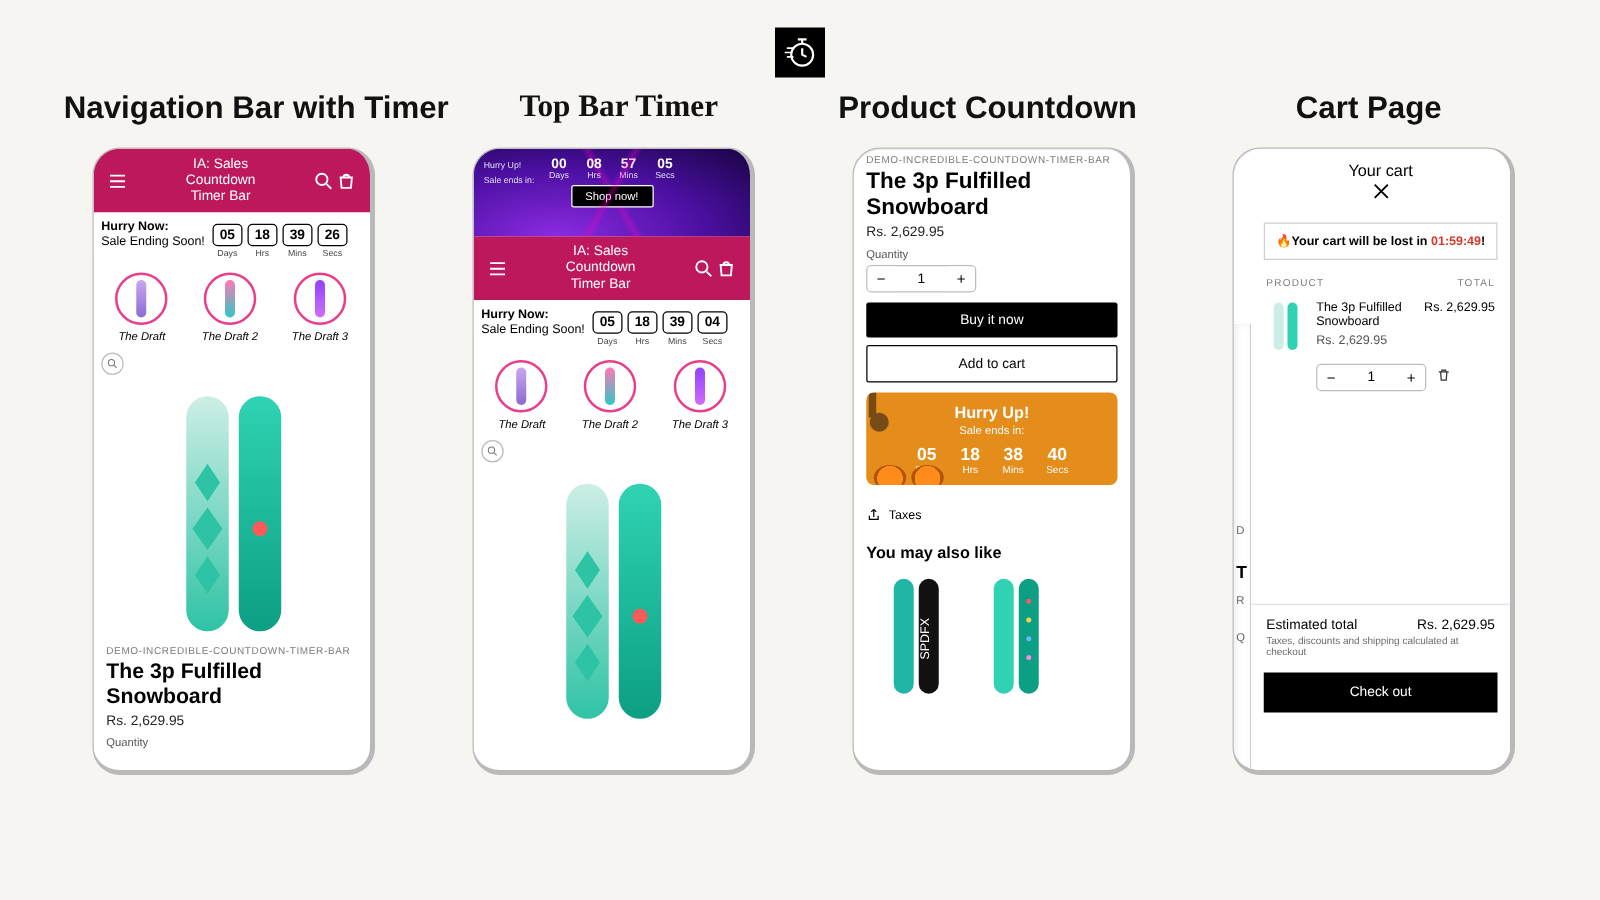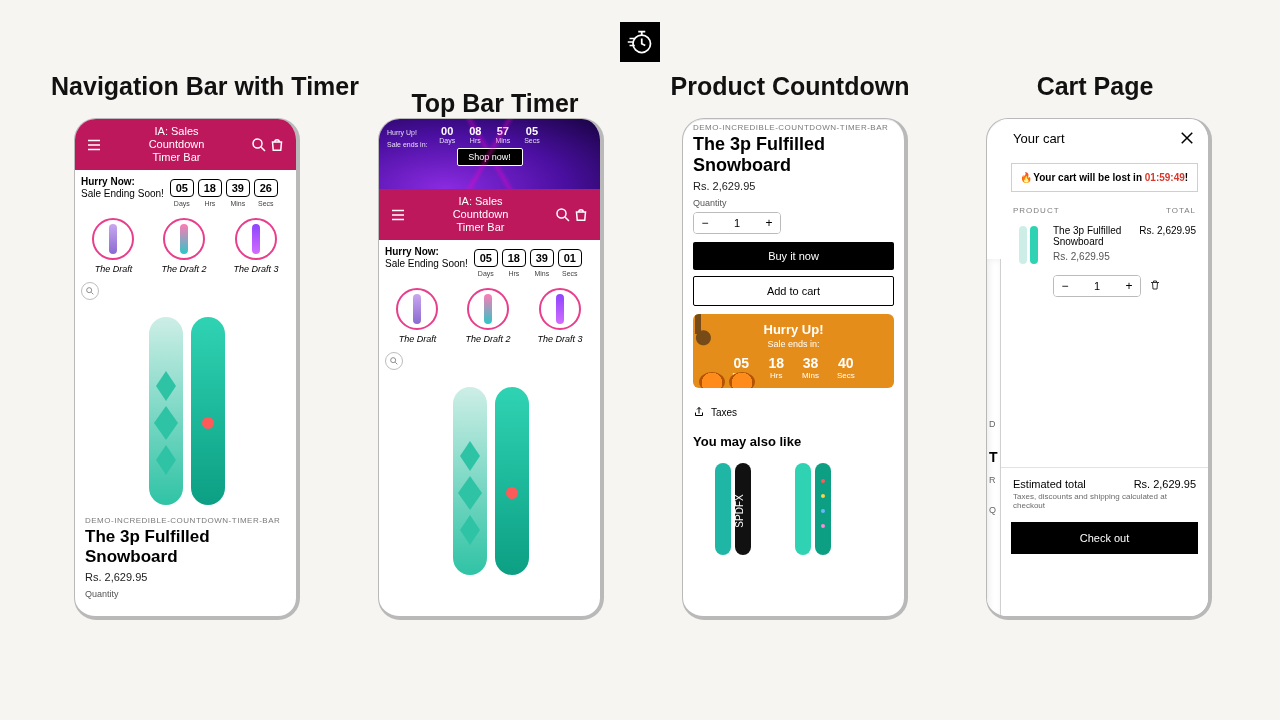--- a/index.html
+++ b/index.html
@@ -7,21 +7,21 @@
   body { margin:0; background:var(--bg); width:1280px; height:720px; overflow:hidden; }
   .stage { position:relative; width:1280px; height:604px; }
 
   
   .logo { position:absolute; left:620px; top:22px; width:40px; height:40px; background:#000; display:flex; align-items:center; justify-content:center; }
   .logo svg { width:28px; height:28px; }
 
   
   .heading { position:absolute; font-weight:800; color:var(--ink); font-size:25px; text-align:center; }
   #h1 { left:40px;  top:72px; width:330px; }
-  #h2 { left:380px; top:89px; width:230px; }
+  #h2 { left:380px; top:72px; width:230px;font-family:Liberation Serif, serif; }
   #h3 { left:640px; top:72px; width:300px; }
   #h4 { left:1000px;top:72px; width:190px; }
 
   
   .phone { position:absolute; width:226px; height:502px; border:1px solid #b9b9b9; border-right-width:4px; border-bottom-width:4px; border-radius:22px; background:#fff; overflow:hidden; box-shadow:0 1px 0 rgba(0,0,0,.08) inset; }
   #p1 { left:74px;  top:118px; }
   #p2 { left:378px; top:118px; }
   #p3 { left:682px; top:118px; }
   #p4 { left:986px; top:118px; }
 
@@ -88,21 +88,21 @@
   .pumpkin.l{left:6px;} .pumpkin.r{left:36px;}
   .tree{position:absolute;left:0;top:0;width:52px;height:34px;background:
      radial-gradient(circle at 20% 70%,#5b3b17 0 7px,transparent 8px),
      linear-gradient(#5b3b17,#5b3b17) 2px 0/6px 20px no-repeat;
      opacity:.8;}
   .sharer { display:flex; align-items:center; gap:6px; padding:10px; font-size:10px; }
   .also { font-size:13px; padding:6px 10px; font-weight:600; }
   .thumbs { display:flex; gap:40px; padding:6px 30px; }
 
   
-  .carttop { display:flex; justify-content:space-between; align-items:center; padding:10px 12px; font-size:13px; }
+  .carttop { display:flex; justify-content:space-between; align-items:center; padding:10px 12px; font-size:13px;flex-direction:column; }
   .alertbox { margin:6px 10px; border:1px solid #cfcfcf; padding:8px 6px; text-align:center; font-size:10px; font-weight:700; }
   .alertbox .time { color:#d9372b; }
   .tblhead { display:flex; justify-content:space-between; padding:8px 12px 4px; font-size:8px; letter-spacing:1px; color:#7d7d7d; }
   .cartrow { display:flex; gap:8px; padding:6px 12px; }
   .thumb { width:32px; height:40px; display:flex; align-items:center; justify-content:center; }
   .cartinfo { flex:1; font-size:10px; }
   .cartinfo .t { font-weight:400; }
   .cartinfo .p { color:#555; margin-top:4px; }
   .rtprice { font-size:10px; text-align:right; }
   .qtyline { display:flex; align-items:center; gap:8px; padding:4px 0 0 52px;}
@@ -269,21 +269,21 @@
           </svg>
         </span>
     </div>
 
     <div class="hurryrow">
       <div class="txt"><b>Hurry Now:</b><br><span>Sale Ending Soon!</span></div>
       <div class="tboxes">
         <div class="tbox"><span>05</span><span class="lab">Days</span></div>
         <div class="tbox"><span>18</span><span class="lab">Hrs</span></div>
         <div class="tbox"><span>39</span><span class="lab">Mins</span></div>
-        <div class="tbox"><span>01</span><span class="lab">Secs</span></div>
+        <div class="tbox"><span>04</span><span class="lab">Secs</span></div>
       </div>
     </div>
 
     <div class="circles">
       <div class="circ">
           <div class="ring">
             <div class="board b1"></div>
           </div>
           <div class="lab">The Draft</div>
         </div>

